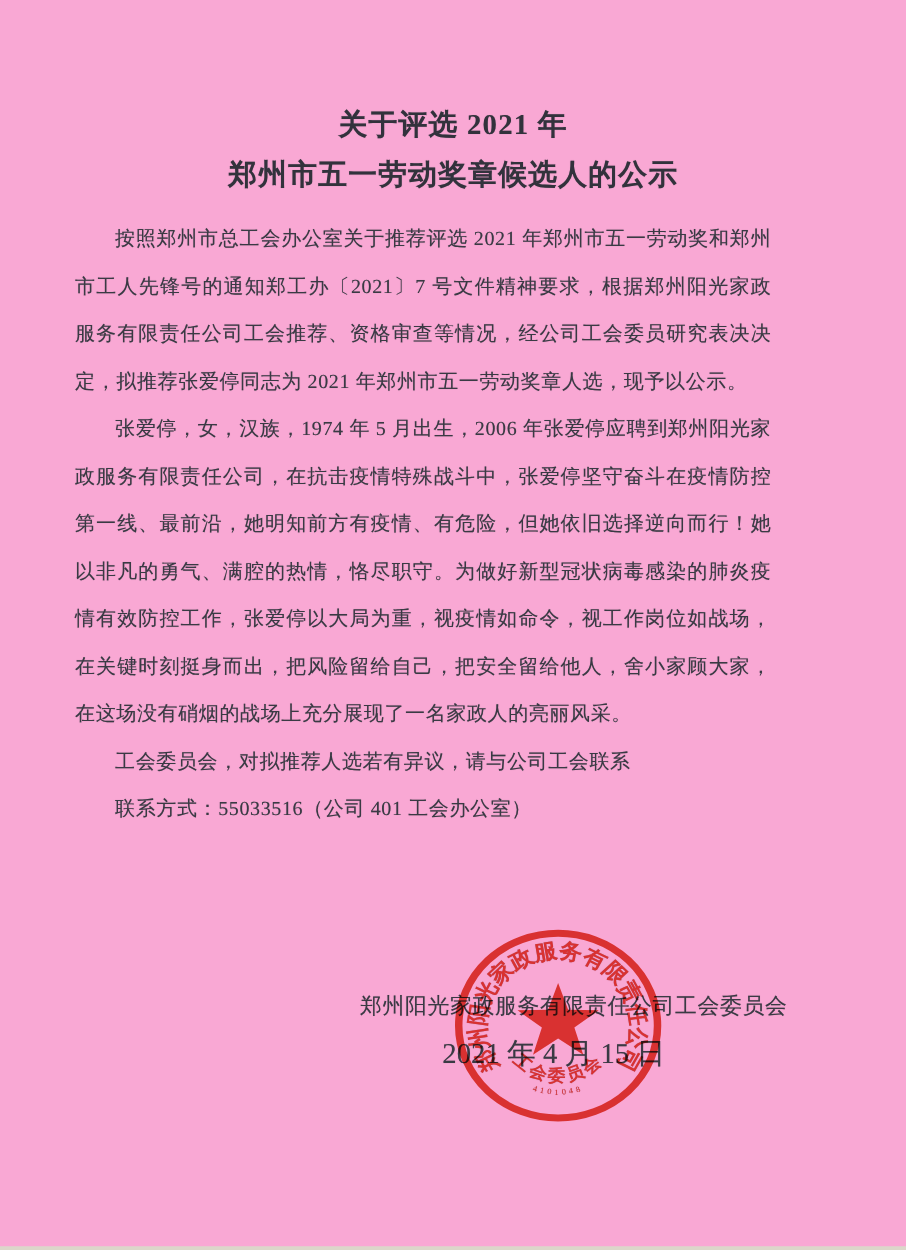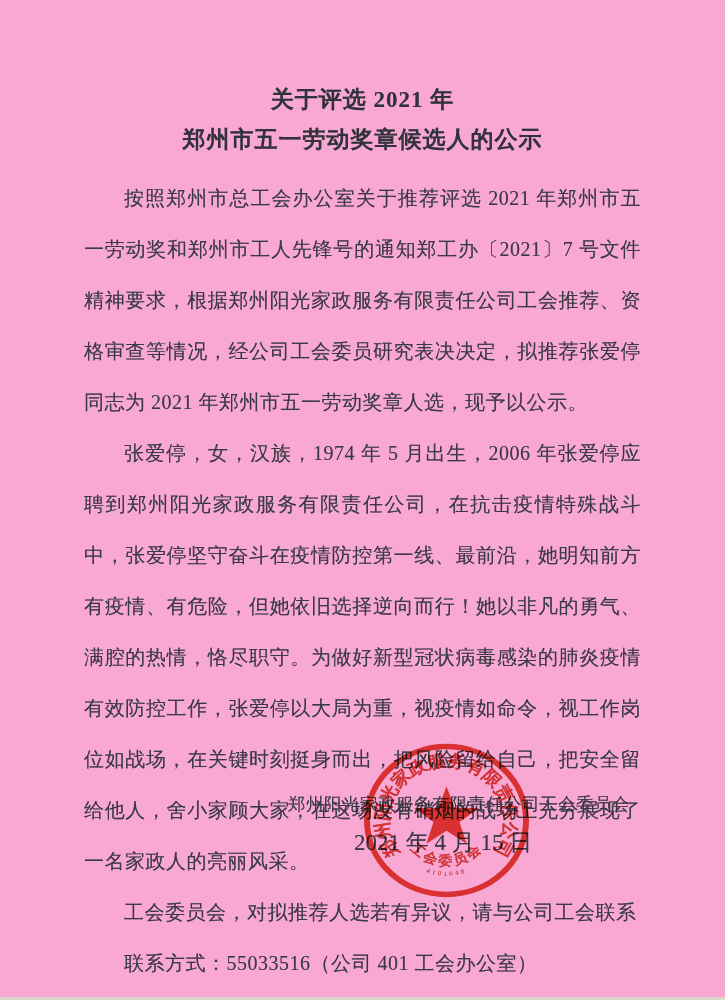--- a/index.html
+++ b/index.html
@@ -17,24 +17,24 @@
     padding-top: 80px;
     text-align: center;
     font-size: 23px;
     font-weight: 700;
     line-height: 40px;
     color: #32323c;
     letter-spacing: 1px;
   }
   .body-text {
     width: 557px;
-    margin-left: 84px;
+    margin-left: 60px;
     padding-top: 13px;
-    font-size: 20px;
-    line-height: 51px;
+    font-size: 16px;
+    line-height: 38px;
     text-align: justify;
     letter-spacing: 0.5px;
   }
   .para { margin: 0; text-indent: 2em; }
   .signature {
     position: absolute;
     top: 792px;
     left: 288px;
     width: 322px;
     text-align: center;

